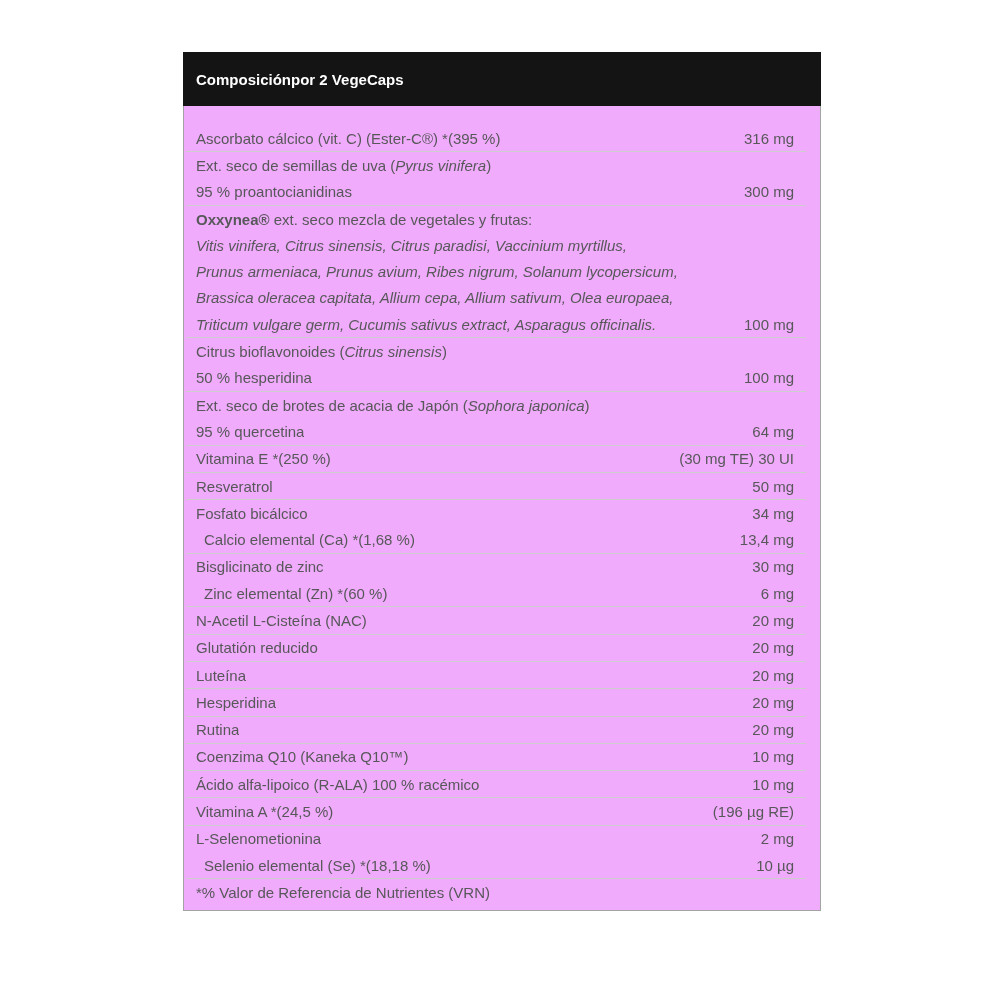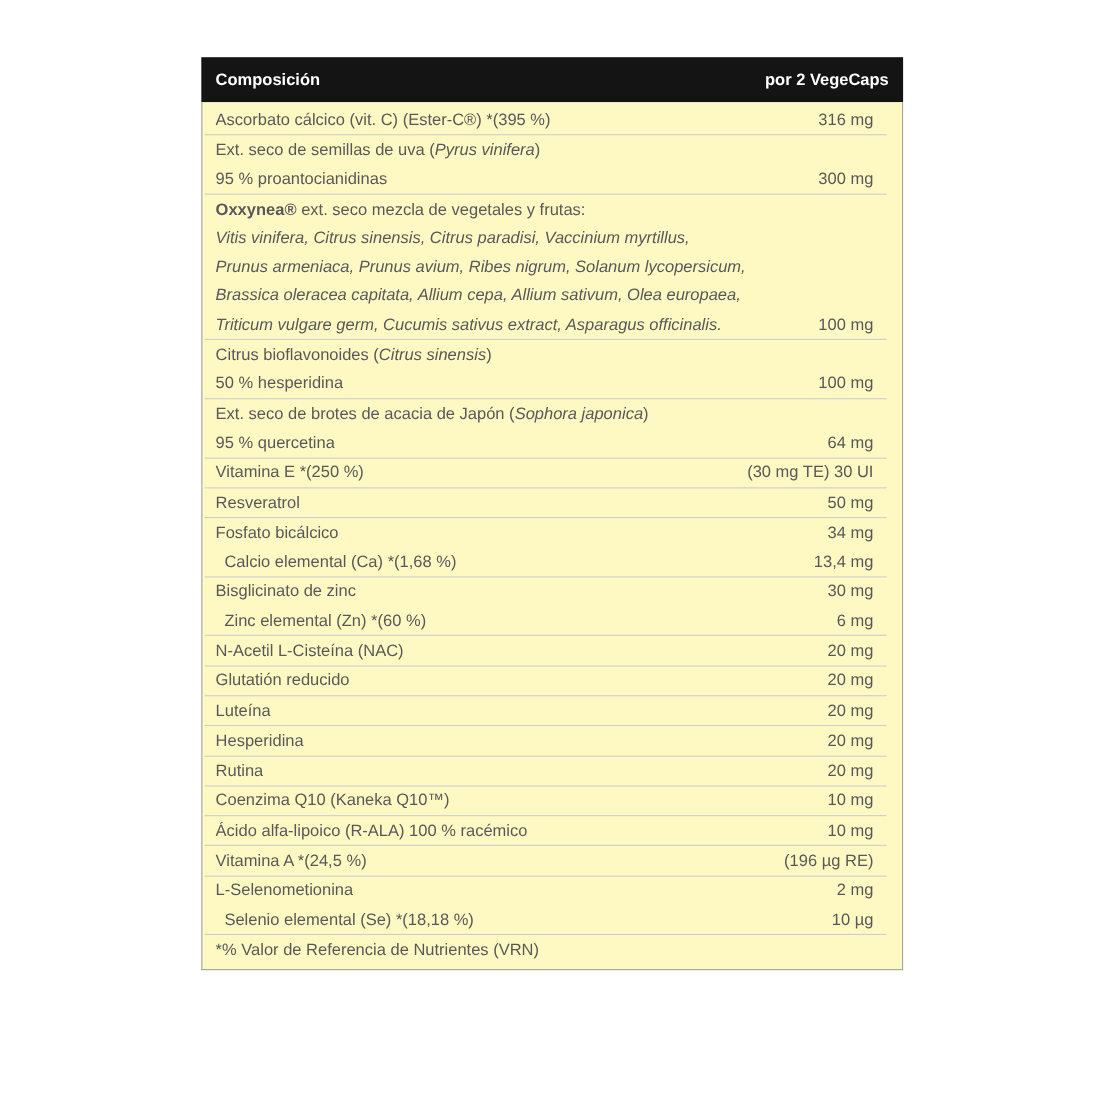--- a/index.html
+++ b/index.html
@@ -9,33 +9,32 @@
     font-family: "Liberation Sans", sans-serif;
   }
   .label-table {
     position: absolute;
     left: 183px; top: 52px;
     width: 638px;
   }
   .table-header {
     background: var(--header-bg, #141414);
     color: var(--header-text, #ffffff);
-    height: 41px;
+    height: 54px;
     display: flex;
     align-items: center;
-    justify-content: space-between;
     padding: 16px 13px;
     font-size: 15px;
     font-weight: 700;
   }
   .table-body {
     border: 1px solid var(--border, #a3a3a3);
     border-top: none;
-    background: #fef9c3;
-    padding-top: 3px;
+    background: #f0abfc;
+    padding-top: 19px;
     padding-bottom: 4px;
   }
   .row-line {
     height: 26.3px;
     display: flex;
     align-items: center;
     justify-content: space-between;
     padding-left: 12px;
     padding-right: 26px;
     color: var(--body-text, #58585a);

